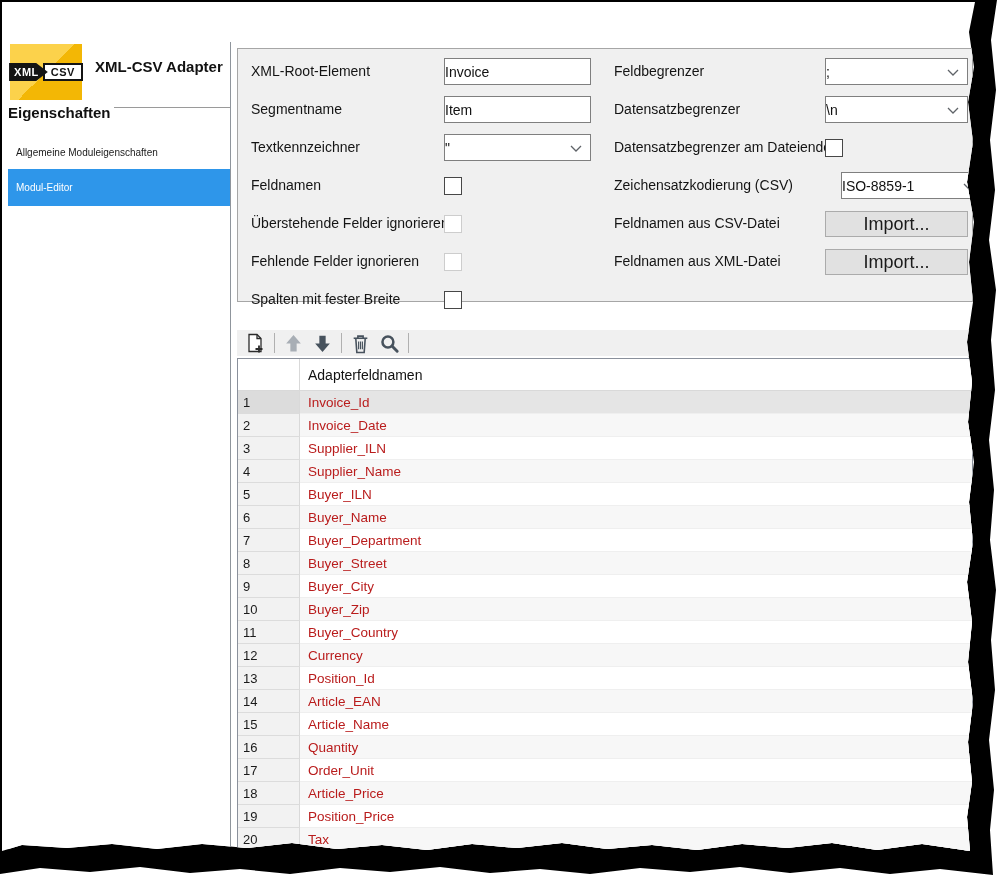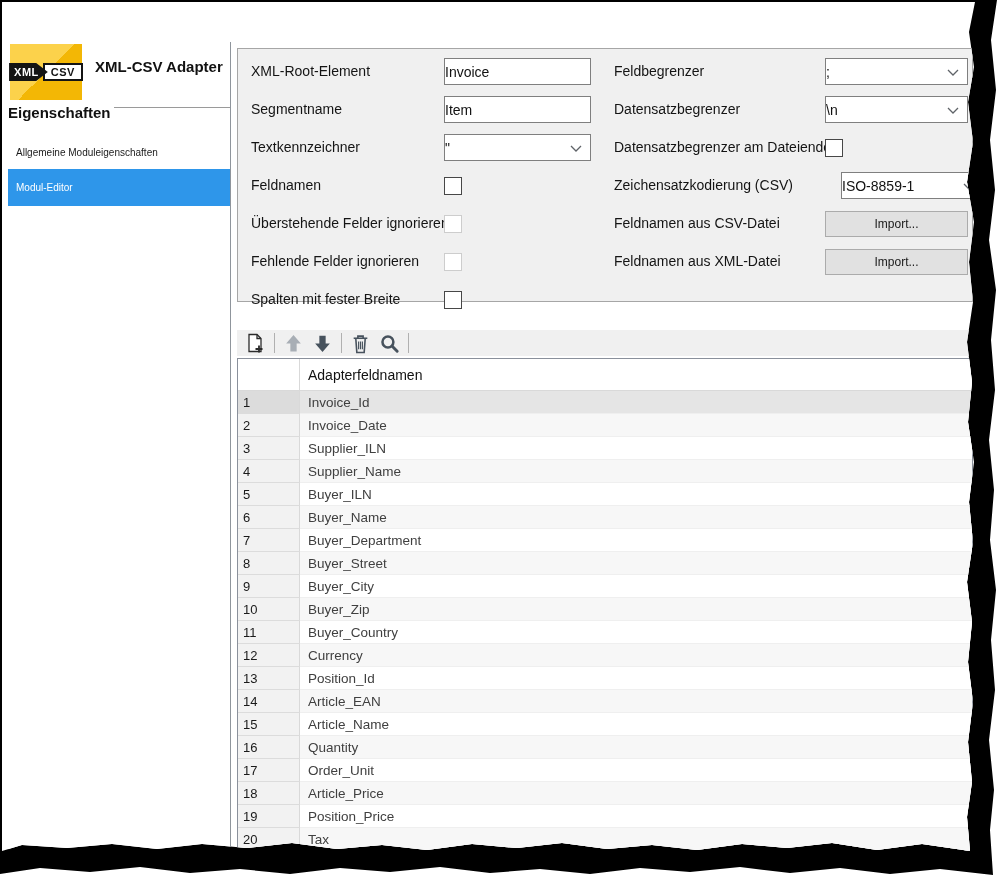--- a/index.html
+++ b/index.html
@@ -42,38 +42,38 @@
   .gbrow{position:absolute;left:0;right:0;height:27px;}
   .lbl{position:absolute;top:0;height:27px;line-height:27px;font-size:14px;color:#141414;white-space:nowrap;}
   .lbl.lc{left:13px;} .lbl.rc{left:376px;}
   .ctrl{position:absolute;top:0;height:25px;box-sizing:content-box;background:#fff;border:1px solid #7f7f7f;
     display:flex;align-items:center;padding:0;font-size:14px;color:#111;}
   .ctrl .val{white-space:pre;}
   .ctrl .chev{position:absolute;right:8px;top:10px;}
   .cb{position:absolute;top:5px;width:16px;height:16px;background:#fff;border:1px solid #474747;}
   .cb.disabled{border-color:#cdcdcd;}
   .btn{position:absolute;top:1px;height:24px;background:#e1e1e1;border:1px solid #ababab;
-    display:flex;align-items:center;justify-content:center;font-size:12px;color:#1a1a1a;cursor:default;}
+    display:flex;align-items:center;justify-content:center;font-size:18px;color:#1a1a1a;cursor:default;}
 
   
   .toolbar{position:absolute;left:235px;top:328px;width:736px;height:26px;background:#f0f0f0;
     display:flex;align-items:center;padding-left:4px;box-sizing:border-box;}
   .tb-icon{width:21px;height:21px;margin:0 4px;cursor:default;}
   .tb-sep{width:1px;height:20px;background:#b0b0b0;margin:0 4px;}
 
   
   .table{position:absolute;left:235px;top:356px;width:736px;height:493px;box-sizing:border-box;
     background:#fff;border:1px solid #8a909b;border-bottom:none;overflow:hidden;}
   .thead{display:flex;height:31px;background:#fff;border-bottom:1px solid #d9d9d9;}
   .thead .hnum{width:62px;border-right:1px solid #d9d9d9;box-sizing:border-box;}
   .thead .hlabel{flex:1;display:flex;align-items:center;padding-left:8px;font-size:14px;color:#111;}
   .trow{display:flex;height:23px;cursor:default;}
   .tnum{width:62px;box-sizing:border-box;background:#f2f2f2;border-right:1px solid #d9d9d9;
     border-bottom:1px solid #dcdcdc;font-size:13px;color:#1a1a1a;padding-left:5px;display:flex;align-items:center;}
-  .tname{flex:1;font-size:13.5px;color:#404040;padding-left:8px;display:flex;align-items:center;
+  .tname{flex:1;font-size:13.5px;color:#b91c1c;padding-left:8px;display:flex;align-items:center;
     border-bottom:1px solid #efefef;background:#fff;}
   .trow.alt .tname{background:#f7f7f7;}
   .trow.sel .tnum{background:#dcdcdc;}
   .trow.sel .tname{background:#e5e5e5;}
 </style>
 </head>
 <body>
 
 <div class="frame">
 <div class="window">

